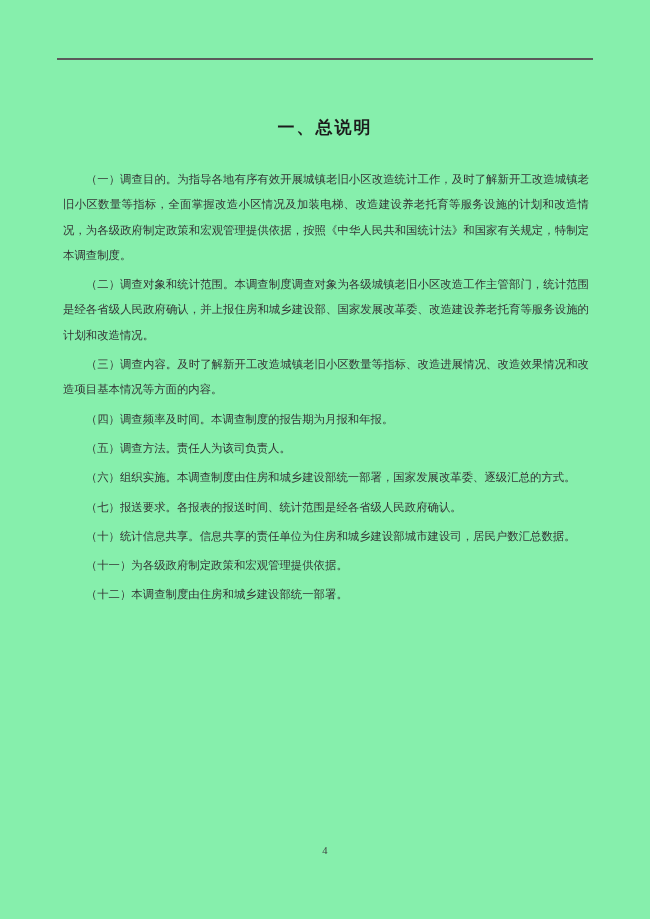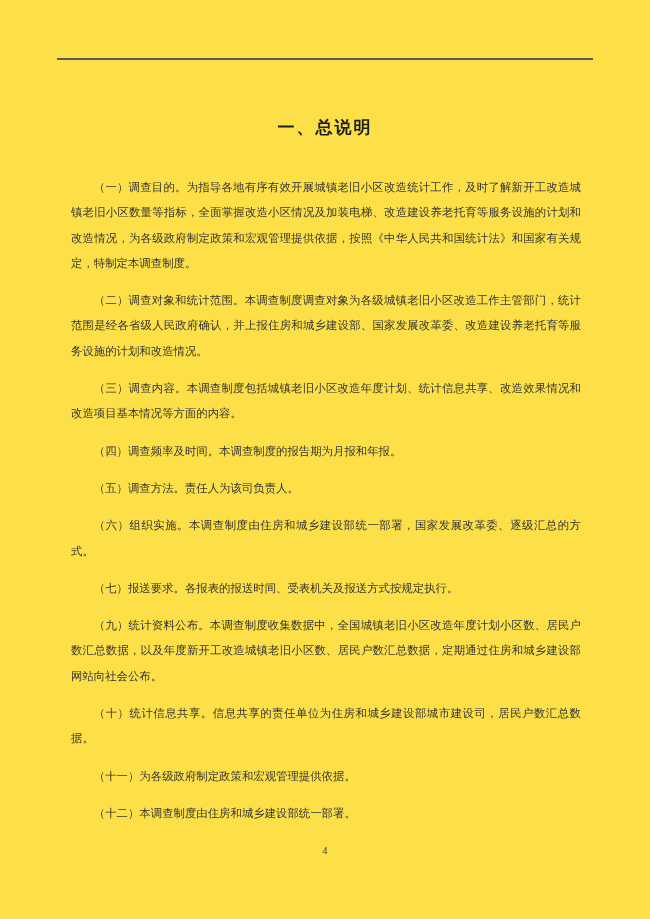--- a/index.html
+++ b/index.html
@@ -4,21 +4,21 @@
 <style>
   html, body {
     margin: 0;
     padding: 0;
     background: #ffffff;
   }
   .page {
     position: relative;
     width: 650px;
     height: 919px;
-    background: #fde047;
+    background: #86efac;
     overflow: hidden;
     font-family: "Liberation Serif", "DejaVu Serif", serif;
   }
   .page-edge-line {
     position: absolute;
     left: 57px;
     top: 58px;
     width: 536px;
     height: 2px;
     background: #5a5a5a;
@@ -37,21 +37,21 @@
     color: #1c1c1c;
   }
   .doc-body {
     position: absolute;
     left: 59px;
     top: 163px;
     width: 534px;
     color: #343434;
   }
   .doc-body p {
-    margin: 12px;
+    margin: 4px;
     padding: 0;
     font-size: 11.4px;
     line-height: 25.3px;
     text-align: justify;
     text-justify: inter-ideograph;
     text-indent: 2em;
     word-break: break-all;
   }
   .page-number {
     position: absolute;
@@ -69,26 +69,25 @@
 
 <div class="page">
 
   <div class="page-edge-line"></div>
 
   <h1 class="doc-title">一、总说明</h1>
 
   <div class="doc-body">
     <p>（一）调查目的。为指导各地有序有效开展城镇老旧小区改造统计工作，及时了解新开工改造城镇老旧小区数量等指标，全面掌握改造小区情况及加装电梯、改造建设养老托育等服务设施的计划和改造情况，为各级政府制定政策和宏观管理提供依据，按照《中华人民共和国统计法》和国家有关规定，特制定本调查制度。</p>
     <p>（二）调查对象和统计范围。本调查制度调查对象为各级城镇老旧小区改造工作主管部门，统计范围是经各省级人民政府确认，并上报住房和城乡建设部、国家发展改革委、改造建设养老托育等服务设施的计划和改造情况。</p>
-    <p>（三）调查内容。本调查制度包括城镇老旧小区改造年度计划、统计信息共享、改造效果情况和改造项目基本情况等方面的内容。</p>
+    <p>（三）调查内容。及时了解新开工改造城镇老旧小区数量等指标、改造进展情况、改造效果情况和改造项目基本情况等方面的内容。</p>
     <p>（四）调查频率及时间。本调查制度的报告期为月报和年报。</p>
     <p>（五）调查方法。责任人为该司负责人。</p>
     <p>（六）组织实施。本调查制度由住房和城乡建设部统一部署，国家发展改革委、逐级汇总的方式。</p>
-    <p>（七）报送要求。各报表的报送时间、受表机关及报送方式按规定执行。</p>
-    <p>（九）统计资料公布。本调查制度收集数据中，全国城镇老旧小区改造年度计划小区数、居民户数汇总数据，以及年度新开工改造城镇老旧小区数、居民户数汇总数据，定期通过住房和城乡建设部网站向社会公布。</p>
+    <p>（七）报送要求。各报表的报送时间、统计范围是经各省级人民政府确认。</p>
     <p>（十）统计信息共享。信息共享的责任单位为住房和城乡建设部城市建设司，居民户数汇总数据。</p>
     <p>（十一）为各级政府制定政策和宏观管理提供依据。</p>
     <p>（十二）本调查制度由住房和城乡建设部统一部署。</p>
   </div>
 
   <div class="page-number">4</div>
 
 </div>
 
 </body></html>

